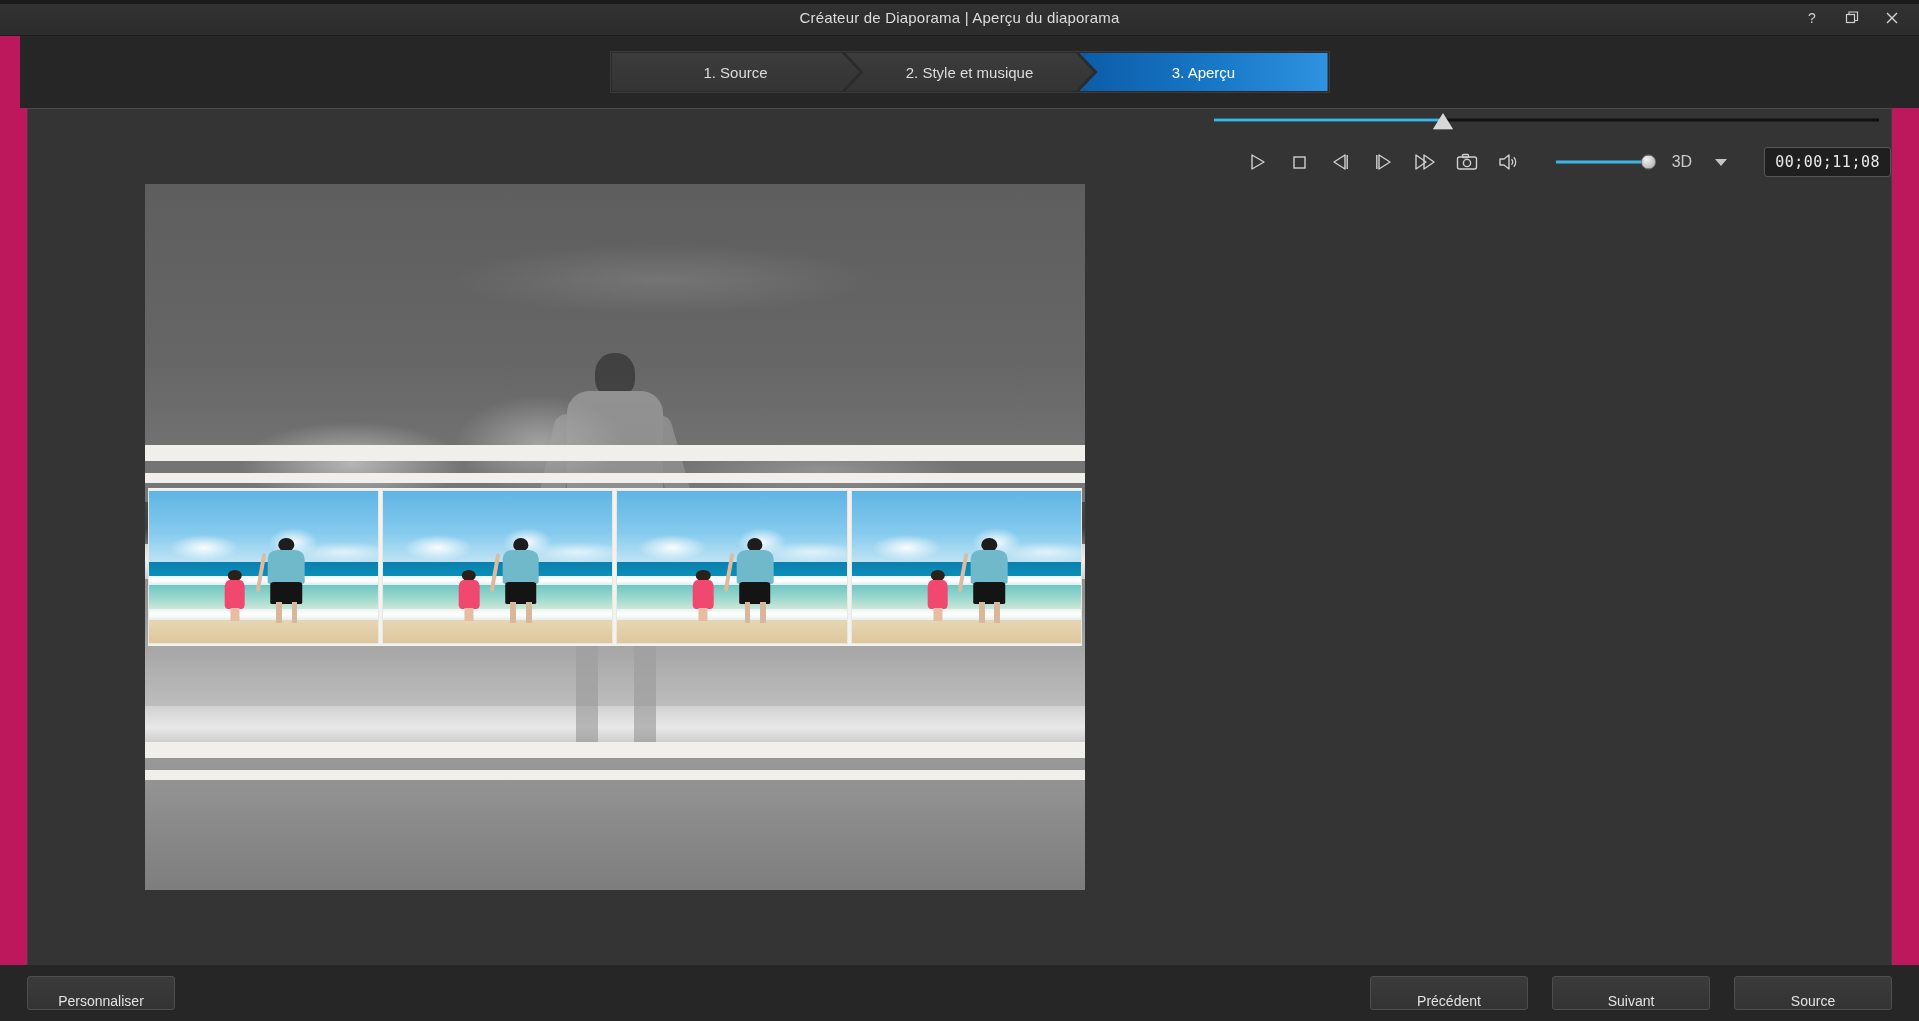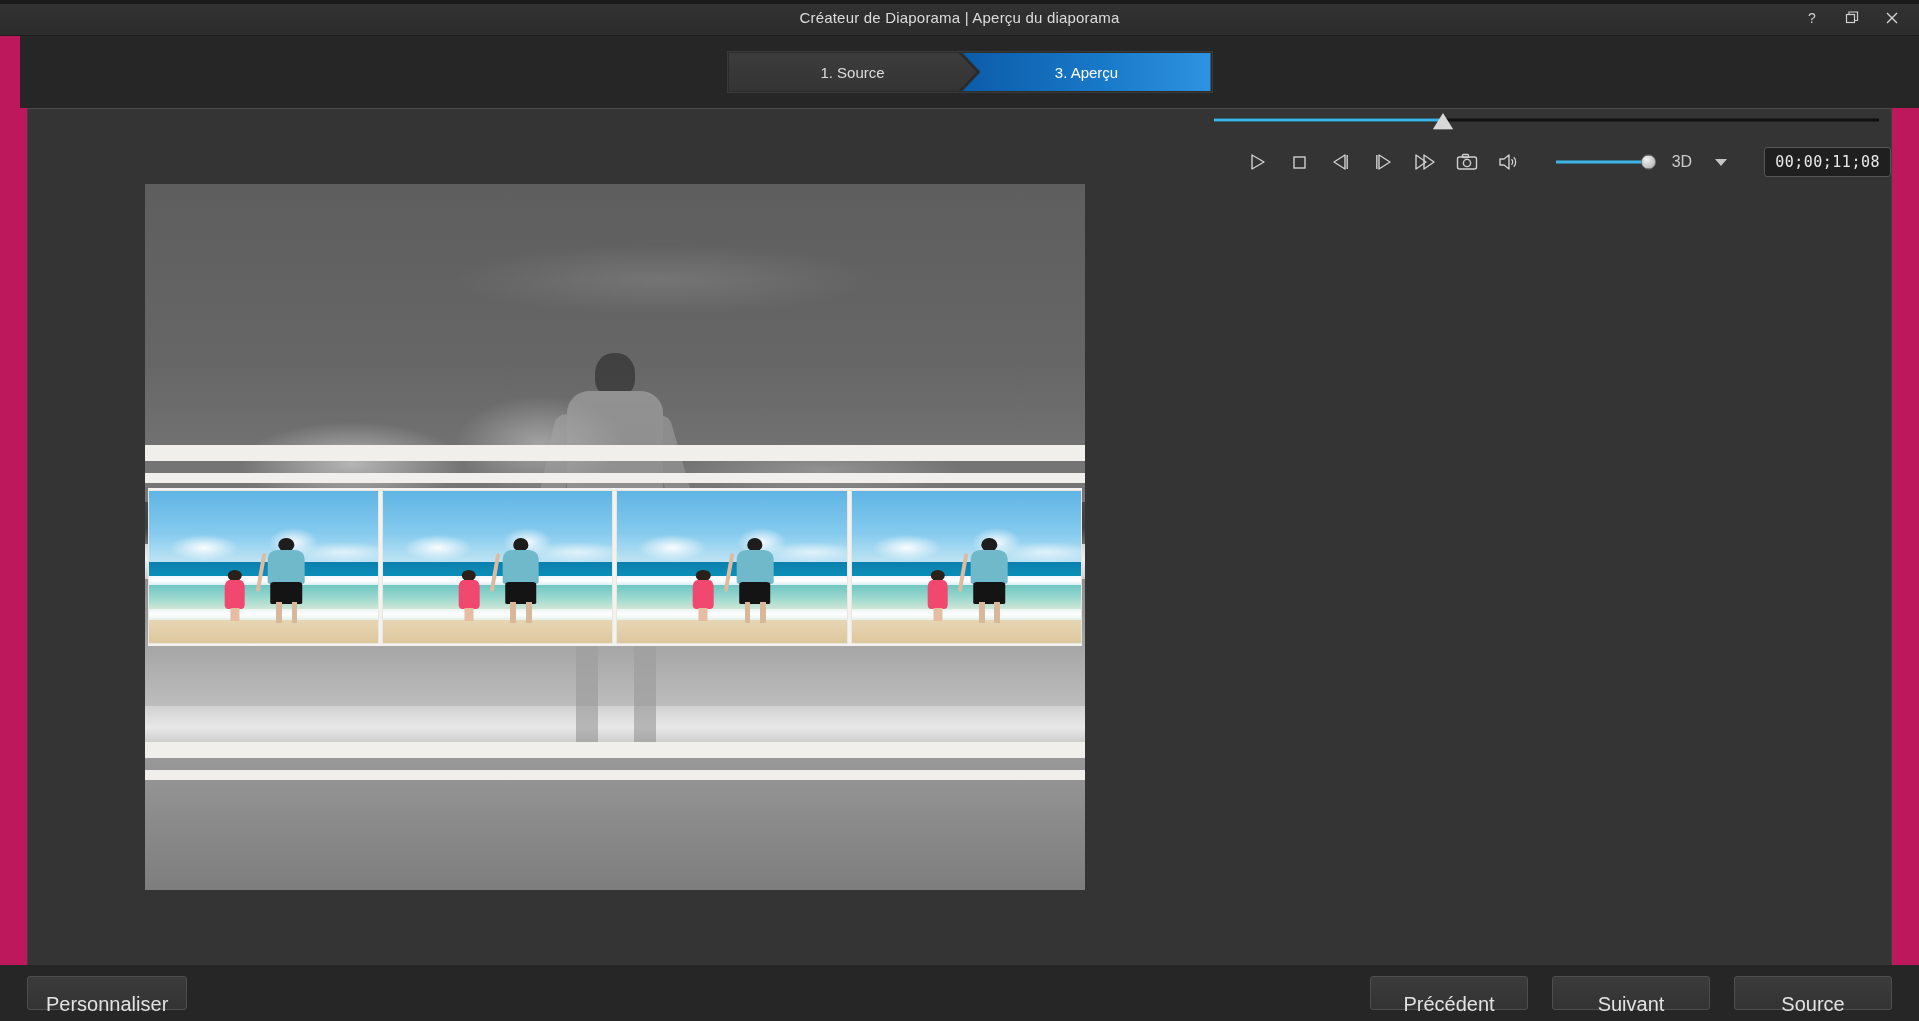--- a/index.html
+++ b/index.html
@@ -347,21 +347,21 @@
     background: #262626;
   }
   .btn {
     height: 30px;
     min-width: 148px;
     padding: 16px 18px;
     background: linear-gradient(#3b3b3b, #333333);
     border: 1px solid #4e4e4e;
     border-radius: 3px;
     color: #e2e2e2;
-    font-size: 20px;
+    font-size: 14px;
     font-family: "Liberation Sans", sans-serif;
     cursor: pointer;
   }
   .footer-right { margin-left: auto; display: flex; gap: 24px; }
   .footer-right .btn { min-width: 158px; }
 </style>
 </head>
 <body>
 
 <div class="app">
@@ -386,20 +386,23 @@
           <line x1="13" y1="3" x2="3" y2="13" stroke="#cfcfcf" stroke-width="1.4"></line>
         </svg>
       </div>
     </div>
   </div>
 
   <div class="steps-wrap">
     <div class="steps">
       <div class="step">
         <span>1. Source</span>
+      </div>
+      <div class="step">
+        <span>2. Style et musique</span>
       </div>
       <div class="step active">
         <span>3. Aperçu</span>
       </div>
     </div>
   </div>
 
   <div class="stage">
 
     <div class="preview-area">

